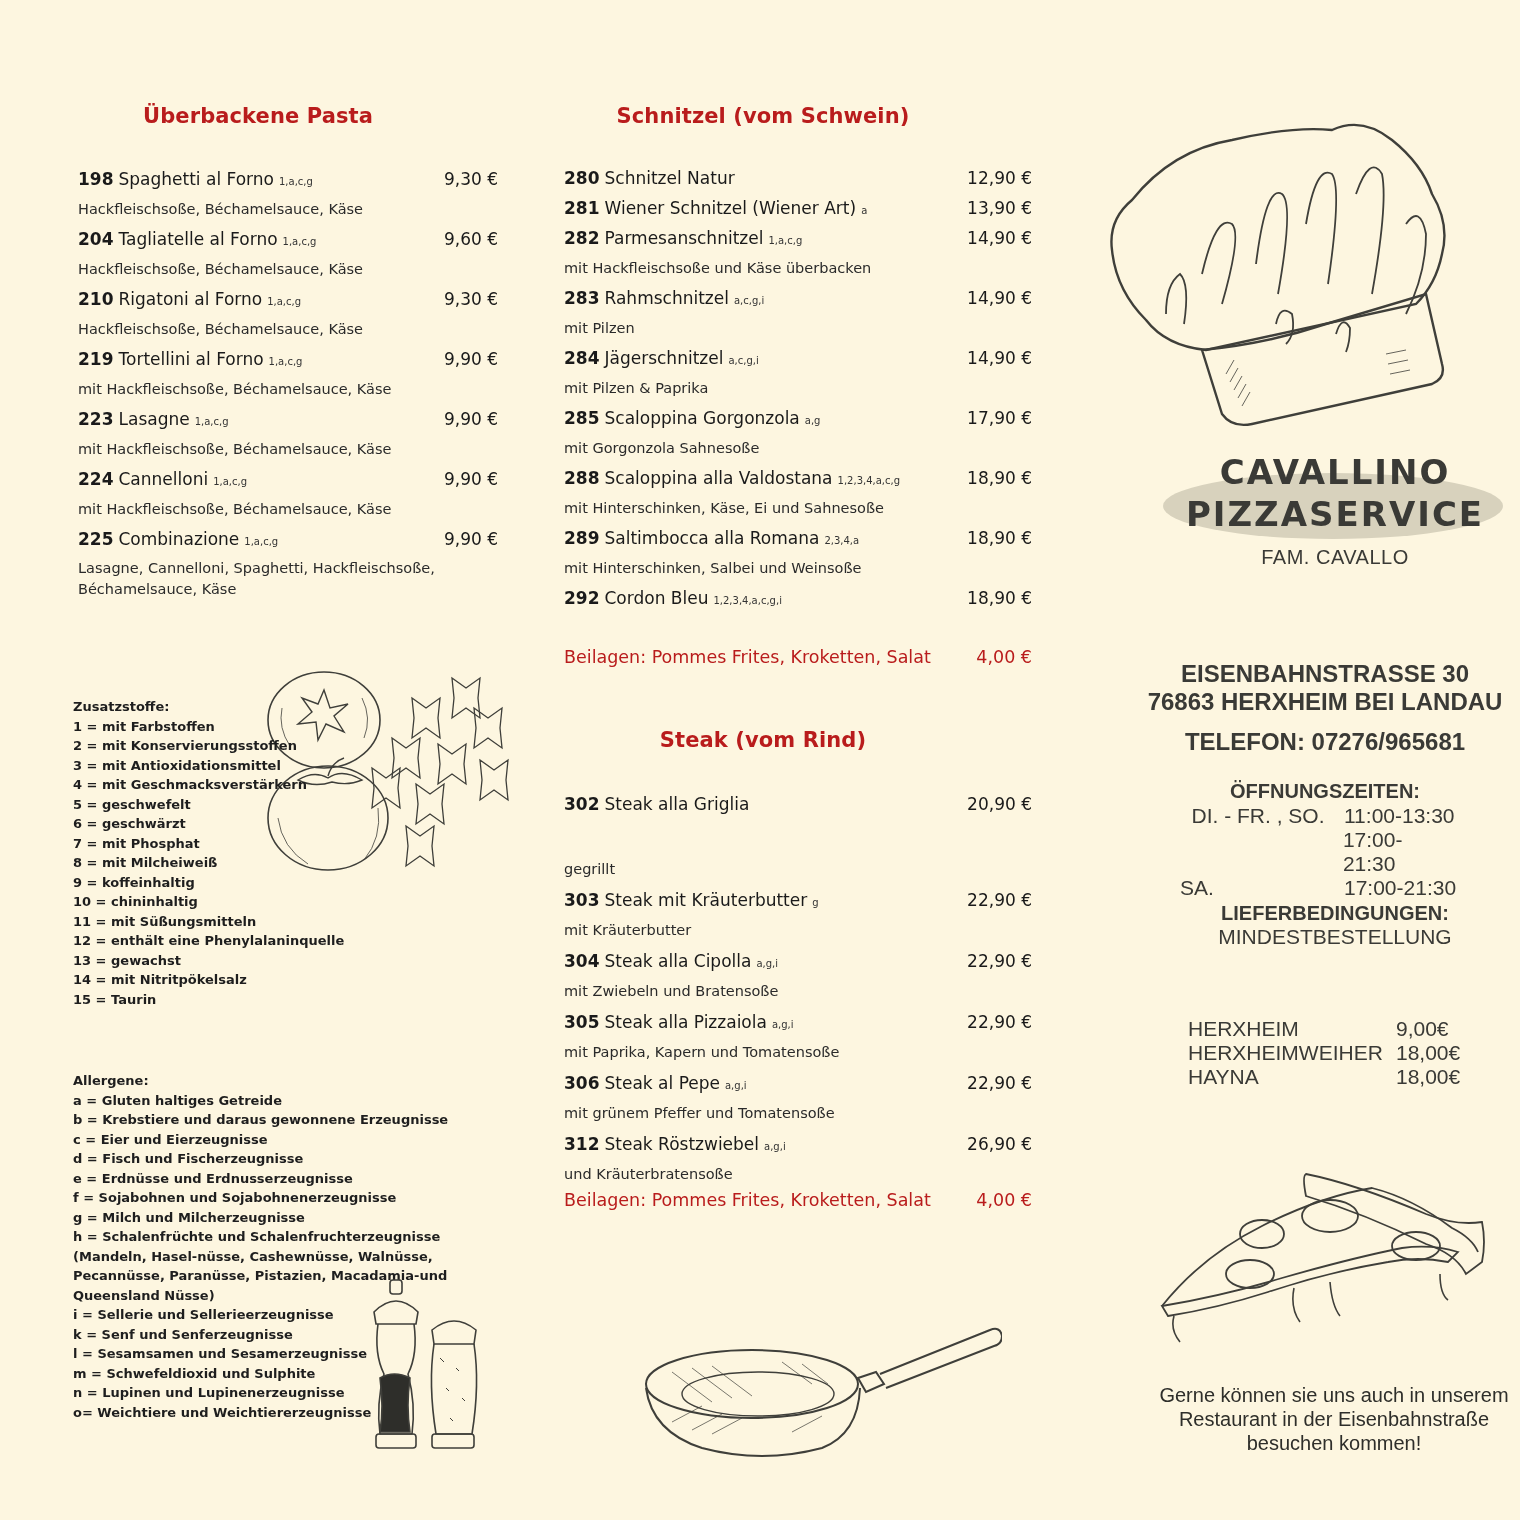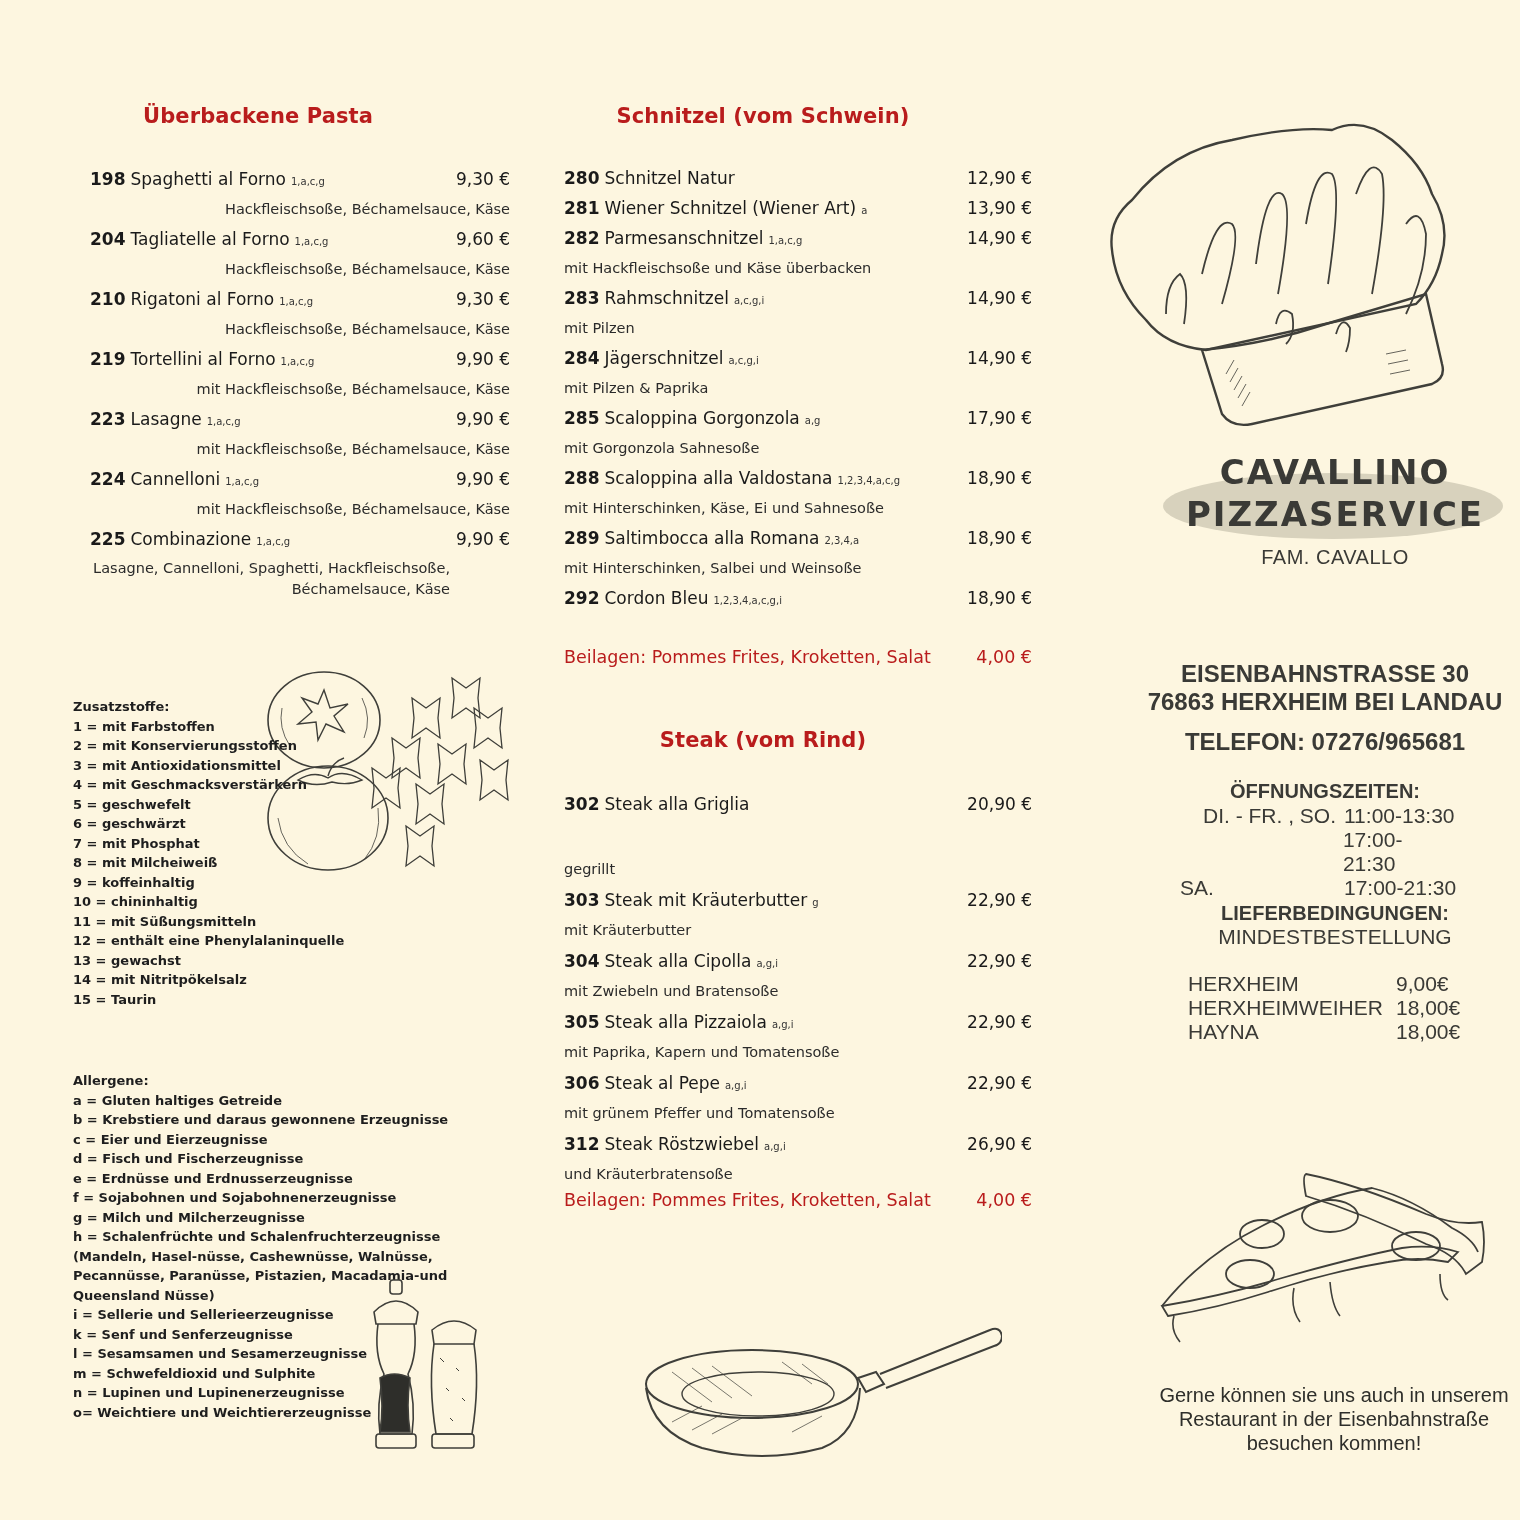--- a/index.html
+++ b/index.html
@@ -59,21 +59,21 @@
   .addr { font-weight:bold; font-size:24px; line-height:28px; }
   .hours-head { font-weight:bold; font-size:20px; }
   .hours { font-size:21px; line-height:24px; color:#3a3a36; }
   .delivery { font-size:21px; line-height:24px; color:#3a3a36; }
 </style>
 </head>
 <body>
 
 <div class="sec-title" style="left:78px; top:104px; width:360px;">Überbackene Pasta</div>
 
-<div class="menu" style="left:90px; top:164px; width:420px;text-align:right;">
+<div class="menu" style="left:78px; top:164px; width:420px;">
 
   <div class="item-row">
     <span><span class="num">198</span><span>Spaghetti al Forno</span><span class="allerg">1,a,c,g</span></span>
     <span class="price">9,30 €</span>
   </div>
   <div class="desc">Hackfleischsoße, Béchamelsauce, Käse</div>
 
   <div class="item-row">
     <span><span class="num">204</span><span>Tagliatelle al Forno</span><span class="allerg">1,a,c,g</span></span>
     <span class="price">9,60 €</span>
@@ -307,38 +307,38 @@
 <div class="brand" style="top:496px;">PIZZASERVICE</div>
 <div class="right-text" style="left:1130px; top:546px; width:410px; font-size:20px; letter-spacing:0.5px;">FAM. CAVALLO</div>
 
 <div class="right-text addr" style="left:1120px; top:660px; width:410px;">EISENBAHNSTRASSE 30</div>
 <div class="right-text addr" style="left:1120px; top:688px; width:410px;">76863 HERXHEIM BEI LANDAU</div>
 <div class="right-text addr" style="left:1120px; top:728px; width:410px;">TELEFON: 07276/965681</div>
 
 <div class="right-text hours-head" style="left:1120px; top:780px; width:410px;">ÖFFNUNGSZEITEN:</div>
 <div class="abs hours" style="left:1180px; top:804px; width:280px;">
   <div style="display:flex;">
-    <span style="width:156px; text-align:right; padding-right:8px;">DI. - FR. , SO.</span>
+    <span style="width:156px; text-align:center; padding-right:8px;">DI. - FR. , SO.</span>
     <span>11:00-13:30</span>
   </div>
   <div style="display:flex;">
     <span style="width:156px; text-align:right; padding-right:8px;"></span>
     <span>17:00- 21:30</span>
   </div>
   <div style="display:flex;">
     <span style="width:156px; padding-right:8px;">SA.</span>
     <span>17:00-21:30</span>
   </div>
 </div>
 
 <div class="right-text hours-head" style="left:1130px; top:902px; width:410px;">LIEFERBEDINGUNGEN:</div>
 <div class="right-text" style="left:1130px; top:925px; width:410px; font-size:21px;">MINDESTBESTELLUNG</div>
 
 <div class="abs delivery" style="left:1188px; top:972px; width:290px;">
-  <div style="display:flex;">
+  <div style="display:flex;margin-top:45px;">
     <span style="width:208px;">HERXHEIM</span>
     <span>9,00€</span>
   </div>
   <div style="display:flex;">
     <span style="width:208px;">HERXHEIMWEIHER</span>
     <span>18,00€</span>
   </div>
   <div style="display:flex;">
     <span style="width:208px;">HAYNA</span>
     <span>18,00€</span>

